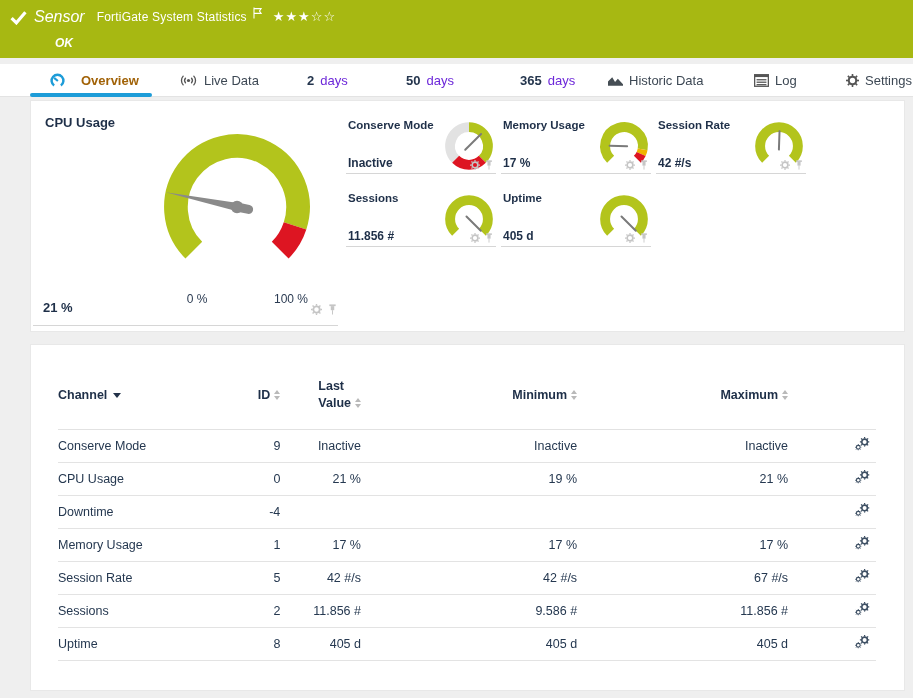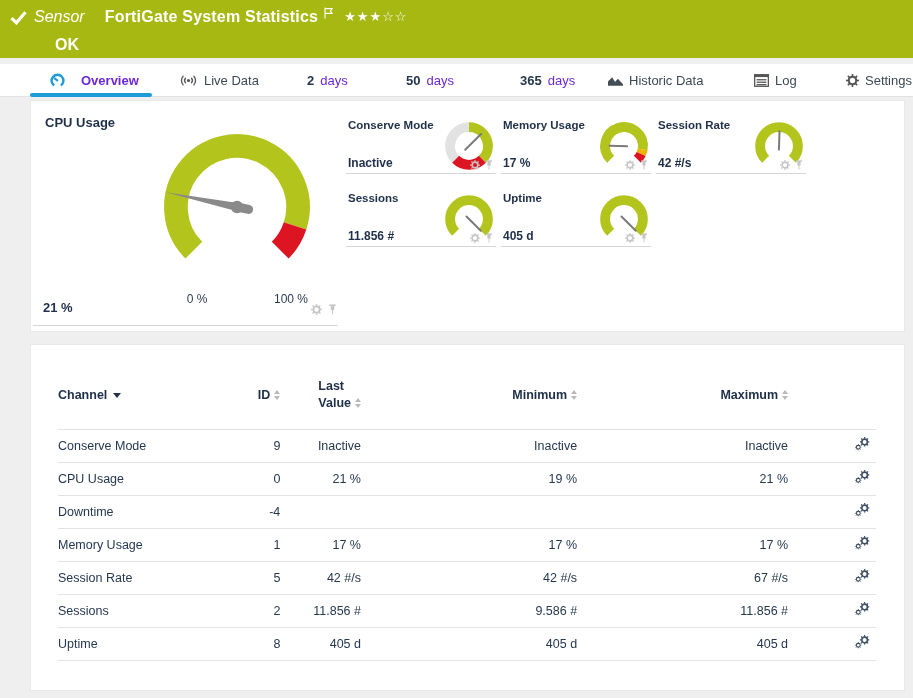--- a/index.html
+++ b/index.html
@@ -11,36 +11,36 @@
     overflow:hidden;
     color:#233249;
   }
   
   .sensor-header {
     position:absolute; left:0; top:0; width:913px; height:58px;
     background:#a7b812; color:#fff;
   }
   .hdr-line1 { position:absolute; left:10px; top:7px; display:flex; align-items:center; }
   .hdr-check { width:17px; height:15px; margin-right:7px; }
-  .hdr-sensor { font-style:italic; font-size:16px; margin-right:20px; }
-  .hdr-title { font-weight:bold; font-size:16px; letter-spacing:.2px; }
+  .hdr-sensor { font-style:italic; font-size:16px; margin-right:12px; }
+  .hdr-title { font-weight:normal; font-size:12px; letter-spacing:.2px; }
   .hdr-flag { width:11px; height:12px; margin-left:5px; margin-bottom:8px; }
   .hdr-stars { font-size:13px; letter-spacing:1px; margin-left:10px; margin-bottom:2px; }
-  .hdr-status { position:absolute; left:55px; top:36px; font-size:16px; font-weight:bold; }
+  .hdr-status { position:absolute; left:55px; top:36px; font-size:12px; font-weight:bold;font-style:italic; }
   
   .tabbar {
     position:absolute; left:0; top:64px; width:913px; height:33px;
     background:#fff; border-bottom:1px solid #e3e3e3;
   }
   .tab { position:absolute; top:0; height:33px; display:flex; align-items:center; gap:6px;
          font-size:13px; color:#3d4854; cursor:pointer; }
   .tab .num { font-weight:bold; color:#24354d; }
   .tab .sfx { color:#6d28d9; }
   .tab-icon { width:15px; height:15px; display:inline-block; }
-  .tab.active { color:#6d28d9; font-weight:bold;gap:16px; }
+  .tab.active { color:#a16207; font-weight:bold;gap:16px; }
   .tab-underline { position:absolute; left:30px; top:93px; width:122px; height:4px;
                    background:#1d9cd8; border-radius:2px; }
   
   .panel { position:absolute; background:#fff; border:1px solid #e8e8e8; }
   .panel-gauges { left:30px; top:100px; width:875px; height:232px; }
   .panel-table  { left:30px; top:344px; width:875px; height:347px; }
   
   .cpu-title { position:absolute; left:14px; top:14px; font-size:13px; font-weight:bold; color:#1e2f48; }
   .cpu-gauge { position:absolute; left:124px; top:24px; width:164px; height:164px; }
   .cpu-minlab { position:absolute; left:146px; top:191px; width:40px; text-align:center; font-size:12px; color:#2b3b52; }

